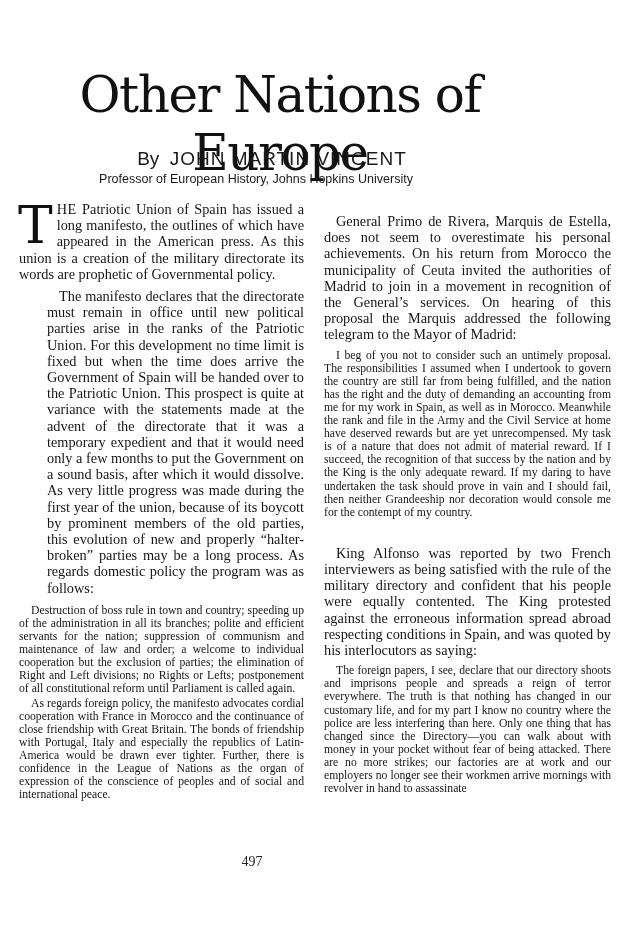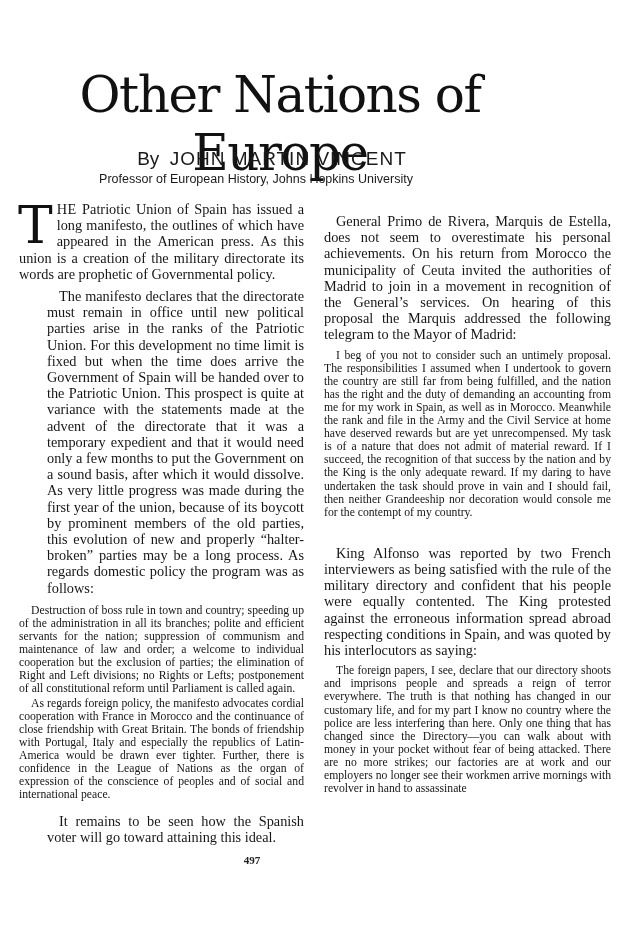--- a/index.html
+++ b/index.html
@@ -29,39 +29,38 @@
   .indent { text-indent: 12px; margin-top: 12px; }
   .quote { font-size: 11.7px; line-height: 13.1px; margin-top: 8px; text-indent: 12px; }
   .gap { margin-top: 6px; margin-left: 28px; }
   .dropcap {
     float: left; font-family: "DejaVu Serif", serif; font-size: 52px; line-height: 44px;
     margin: 2px 4px 0 -1px; color: #111;
   }
   .cap-rest { letter-spacing: 0.5px; }
   .pagenum {
     position: absolute; left: 0; top: 854px; width: 504px; text-align: center;
-    font-family: "Liberation Serif", serif; font-size: 11px; font-weight: bold; color: #222;
+    font-family: "Liberation Serif", serif; font-size: 14px; font-weight: normal; color: #222;
   }
 </style>
 </head>
 <body>
 
 <h1 class="title">Other Nations of Europe</h1>
 <div class="byline">
   <span class="by">By</span>
   <span>JOHN MARTIN VINCENT</span>
 </div>
 <div class="affil">Professor of European History, Johns Hopkins University</div>
 
 <div class="col col-left">
   <p class="body"><span class="dropcap">T</span><span class="cap-rest">HE</span><span> Patriotic Union of Spain has issued a long manifesto, the outlines of which have appeared in the American press.  As this union is a creation of the military directorate its words are prophetic of Governmental policy.</span></p>
   <p class="body indent gap">The manifesto declares that the directorate must remain in office until new political parties arise in the ranks of the Patriotic Union.  For this development no time limit is fixed but when the time does arrive the Government of Spain will be handed over to the Patriotic Union.  This prospect is quite at variance with the statements made at the advent of the directorate that it was a temporary expedient and that it would need only a few months to put the Government on a sound basis, after which it would dissolve.  As very little progress was made during the first year of the union, because of its boycott by prominent members of the old parties, this evolution of new and properly “halter-broken” parties may be a long process. As regards domestic policy the program was as follows:</p>
   <p class="quote">Destruction of boss rule in town and country; speeding up of the administration in all its branches; polite and efficient servants for the nation; suppression of communism and maintenance of law and order; a welcome to individual cooperation but the exclusion of parties; the elimination of Right and Left divisions; no Rights or Lefts; postponement of all constitutional reform until Parliament is called again.</p>
   <p class="quote" style="margin-top:1px">As regards foreign policy, the manifesto advocates cordial cooperation with France in Morocco and the continuance of close friendship with Great Britain.  The bonds of friendship with Portugal, Italy and especially the republics of Latin-America would be drawn ever tighter.  Further, there is confidence in the League of Nations as the organ of expression of the conscience of peoples and of social and international peace.</p>
-  <p class="body indent gap" style="margin-top:12px">It remains to be seen how the Spanish voter will go toward attaining this ideal.</p>
 </div>
 
 <div class="col col-right">
   <p class="body indent">General Primo de Rivera, Marquis de Estella, does not seem to overestimate his personal achievements.  On his return from Morocco the municipality of Ceuta invited the authorities of Madrid to join in a movement in recognition of the General’s services.  On hearing of this proposal the Marquis addressed the following telegram to the Mayor of Madrid:</p>
   <p class="quote" style="margin-top:6px">I beg of you not to consider such an untimely proposal.  The responsibilities I assumed when I undertook to govern the country are still far from being fulfilled, and the nation has the right and the duty of demanding an accounting from me for my work in Spain, as well as in Morocco.  Meanwhile the rank and file in the Army and the Civil Service at home have deserved rewards but are yet unrecompensed.  My task is of a nature that does not admit of material reward.  If I succeed, the recognition of that success by the nation and by the King is the only adequate reward.  If my daring to have undertaken the task should prove in vain and I should fail, then neither Grandeeship nor decoration would console me for the contempt of my country.</p>
   <p class="body indent" style="margin-top:26px">King Alfonso was reported by two French interviewers as being satisfied with the rule of the military directory and confident that his people were equally contented.  The King protested against the erroneous information spread abroad respecting conditions in Spain, and was quoted by his interlocutors as saying:</p>
   <p class="quote" style="margin-top:6px">The foreign papers, I see, declare that our directory shoots and imprisons people and spreads a reign of terror everywhere.  The truth is that nothing has changed in our customary life, and for my part I know no country where the police are less interfering than here.  Only one thing that has changed since the Directory—you can walk about with money in your pocket without fear of being attacked.  There are no more strikes; our factories are at work and our employers no longer see their workmen arrive mornings with revolver in hand to assassinate</p>
 </div>
 
 <div class="pagenum">497</div>

